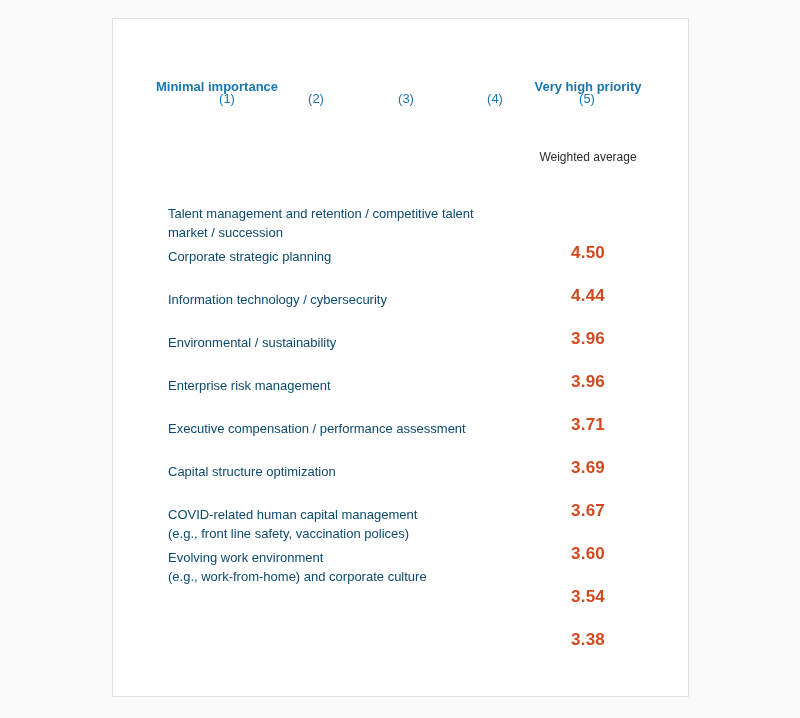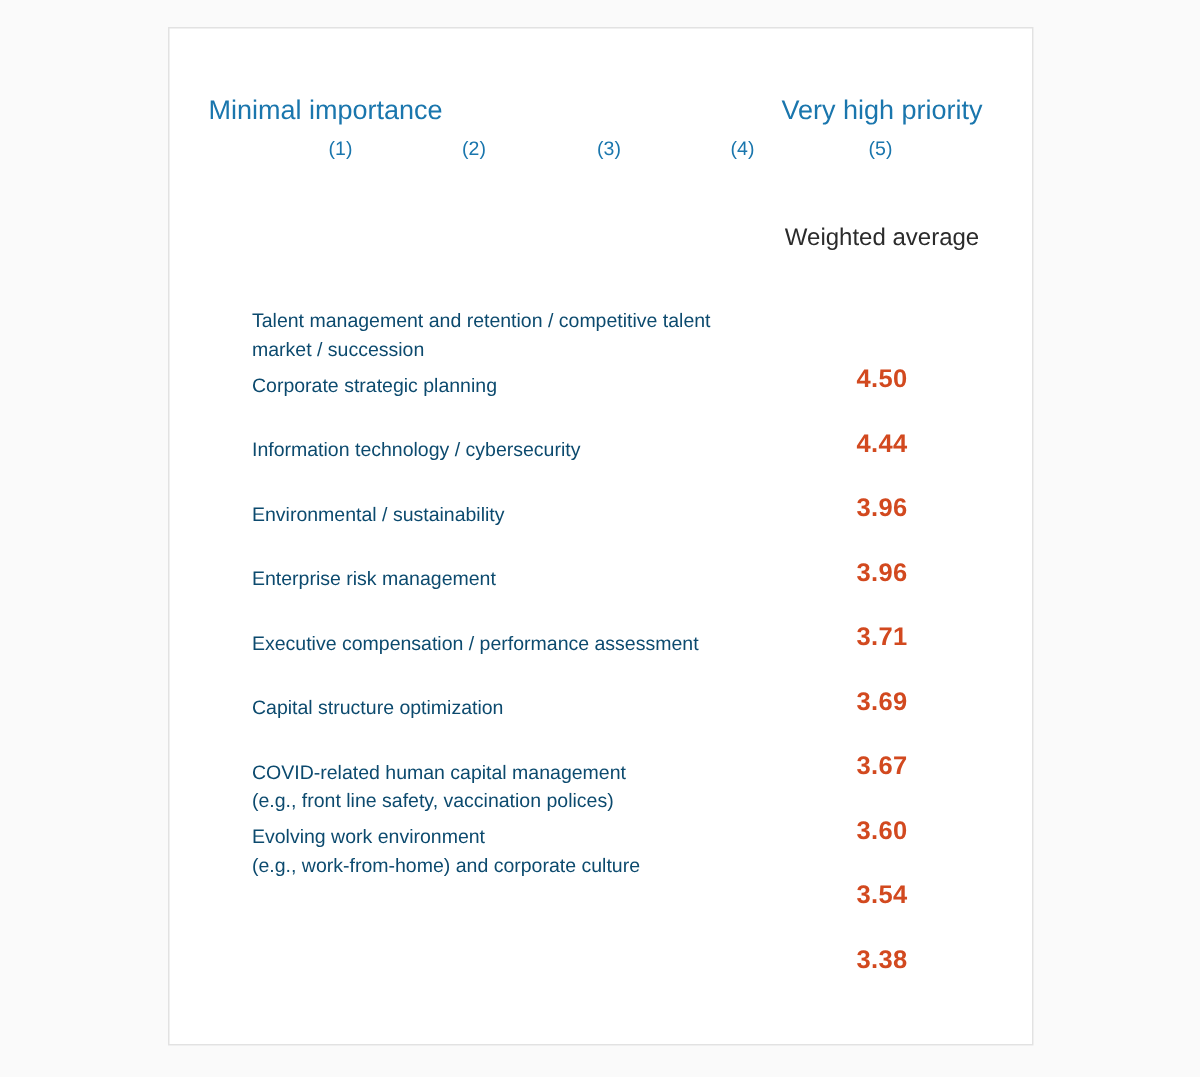--- a/index.html
+++ b/index.html
@@ -16,25 +16,26 @@
     left: 112px;
     top: 18px;
     width: 577px;
     height: 679px;
     background: #ffffff;
     border: 1px solid #e2e2e2;
     box-sizing: border-box;
   }
   .scale-endpoint {
     position: absolute;
-    top: 44px;
+    top: 60px;
     transform: translateX(-50%);
-    font-size: 18px;
+    font-size: 13px;
     color: #1a76ad;
     white-space: nowrap;
+    font-weight: bold;
   }
   .scale-endpoint.min { left: 104px; }
   .scale-endpoint.max { left: 475px; }
   .ticks { position: absolute; top: 72px; left: 0; width: 100%; height: 16px; }
   .tick {
     position: absolute;
     transform: translateX(-50%);
     font-size: 13px;
     color: #1a76ad;
     white-space: nowrap;
@@ -42,21 +43,21 @@
   .tick:nth-child(1) { left: 114px; }
   .tick:nth-child(2) { left: 203px; }
   .tick:nth-child(3) { left: 293px; }
   .tick:nth-child(4) { left: 382px; }
   .tick:nth-child(5) { left: 474px; }
   .weighted-header {
     position: absolute;
     top: 131px;
     left: 475px;
     transform: translateX(-50%);
-    font-size: 16px;
+    font-size: 12px;
     color: #2b2b2b;
     white-space: nowrap;
   }
   .rows {
     position: absolute;
     top: 185px;
     left: 0;
     width: 100%;
   }
   .row { position: relative; height: 43px; }

